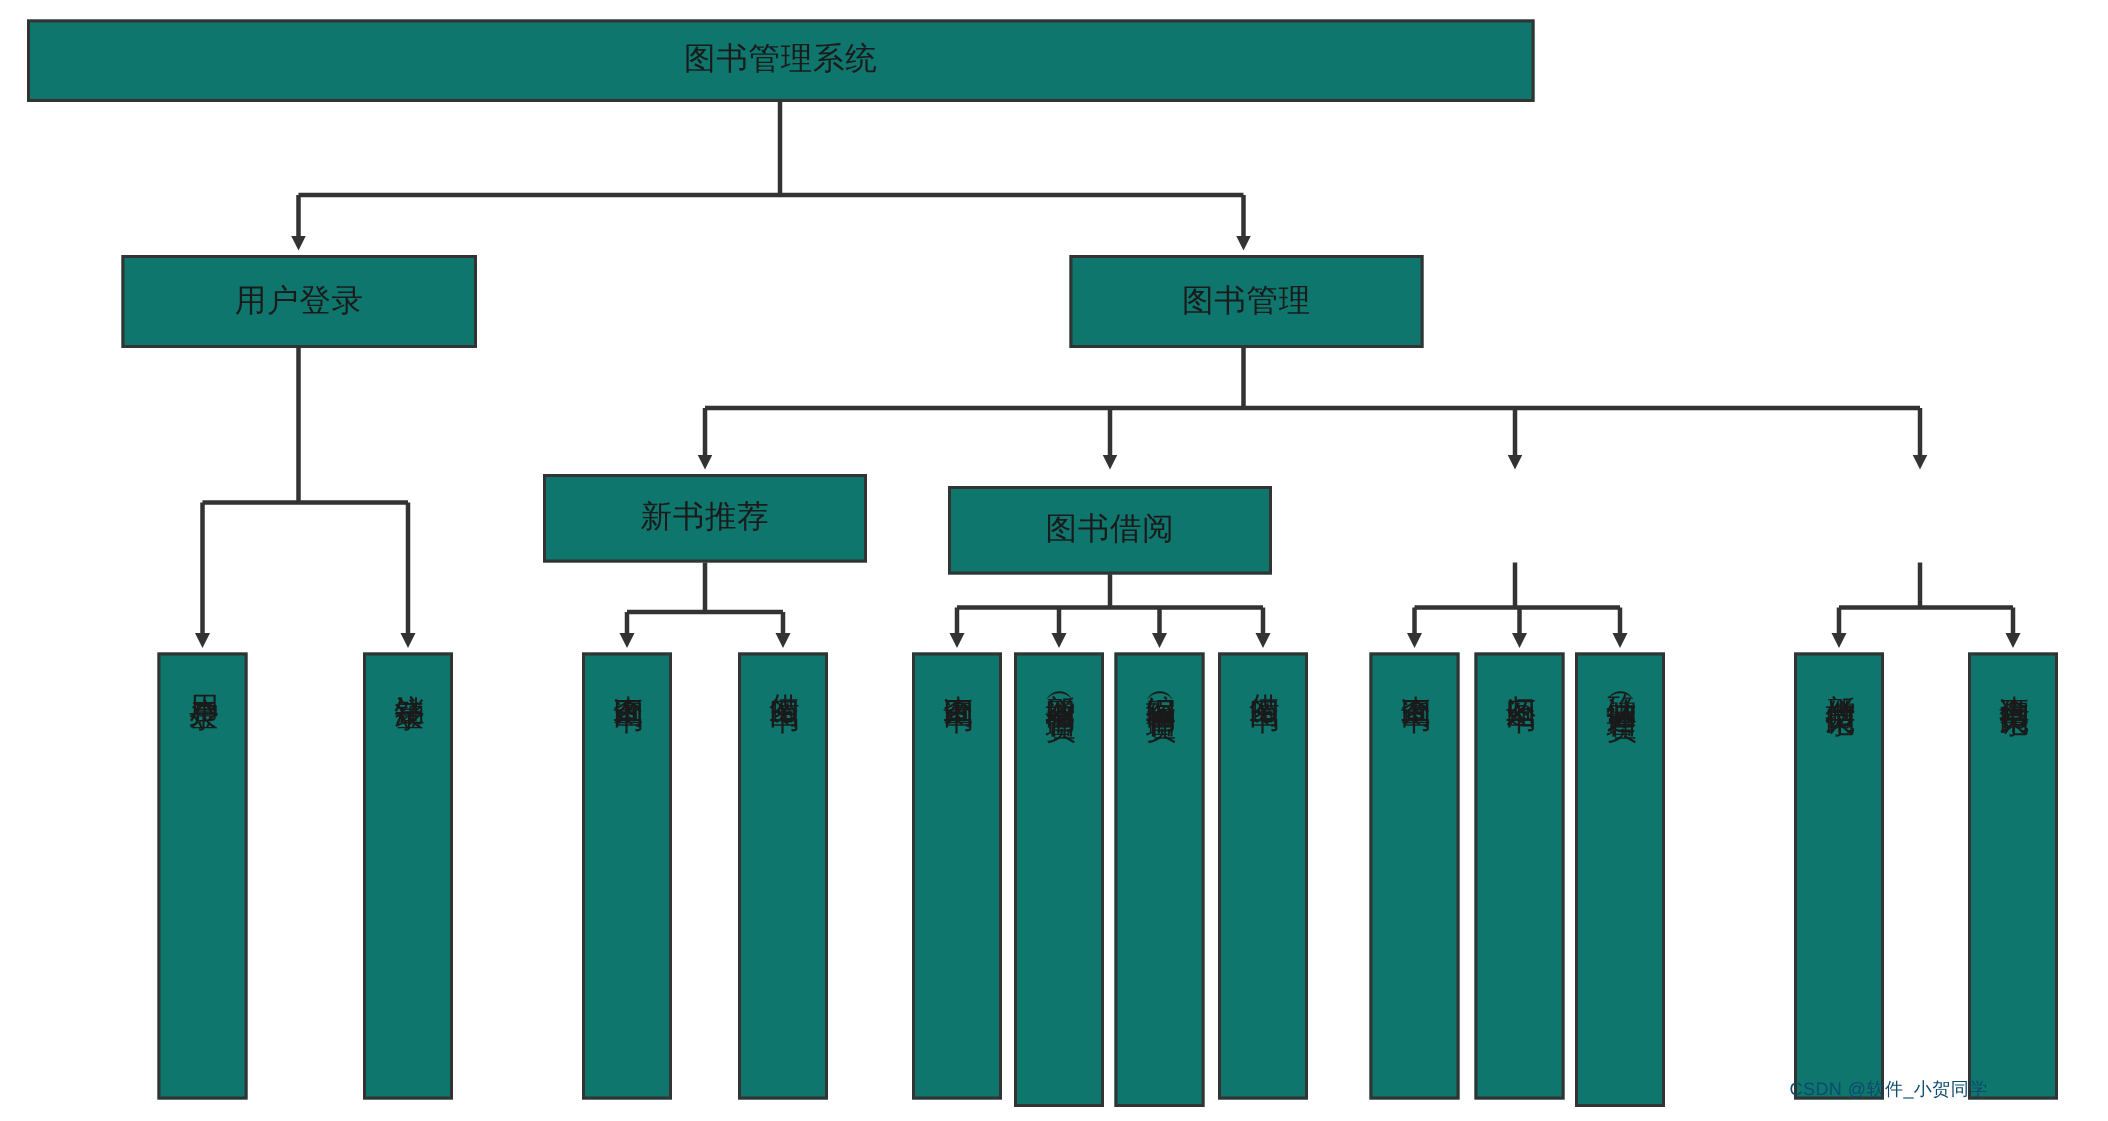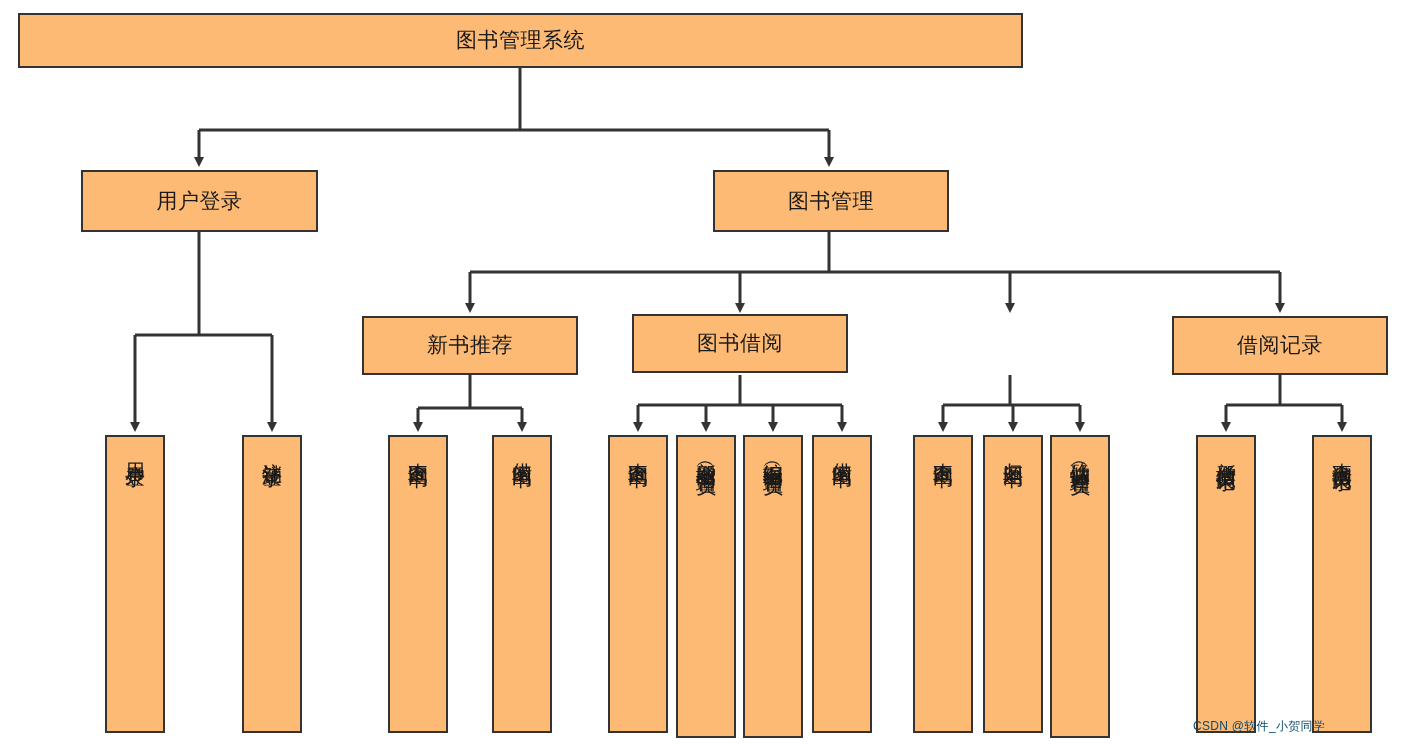--- a/index.html
+++ b/index.html
@@ -23,21 +23,21 @@
     position: absolute;
     left: 0;
     top: 0;
     width: 1405px;
     height: 747px;
     pointer-events: none;
   }
   .node {
     position: absolute;
     box-sizing: border-box;
-    background: #fdba74;
+    background: #0f766e;
     border: 2px solid #333333;
     display: flex;
     align-items: center;
     justify-content: center;
     color: #1a1a1a;
   }
   .node .label {
     text-align: center;
     line-height: 1.18;
     white-space: nowrap;
@@ -134,25 +134,22 @@
   <div class="node horiz" style="left:81px; top:170px; width:237px; height:62px;">
     <span class="label">用户登录</span>
   </div>
   <div class="node horiz" style="left:713px; top:170px; width:236px; height:62px;">
     <span class="label">图书管理</span>
   </div>
 
   <div class="node horiz" style="left:362px; top:316px; width:216px; height:59px;">
     <span class="label">新书推荐</span>
   </div>
-  <div class="node horiz" style="left:632px; top:314px; width:216px; height:59px;">
+  <div class="node horiz" style="left:632px; top:324px; width:216px; height:59px;">
     <span class="label">图书借阅</span>
-  </div>
-  <div class="node horiz" style="left:1172px; top:316px; width:216px; height:59px;">
-    <span class="label">借阅记录</span>
   </div>
 
   <div class="node vert" style="left:105px; top:435px; width:60px; height:298px;">
     <span class="label">用户登录</span>
   </div>
   <div class="node vert" style="left:242px; top:435px; width:60px; height:298px;">
     <span class="label">注销登录</span>
   </div>
 
   <div class="node vert" style="left:388px; top:435px; width:60px; height:298px;">

